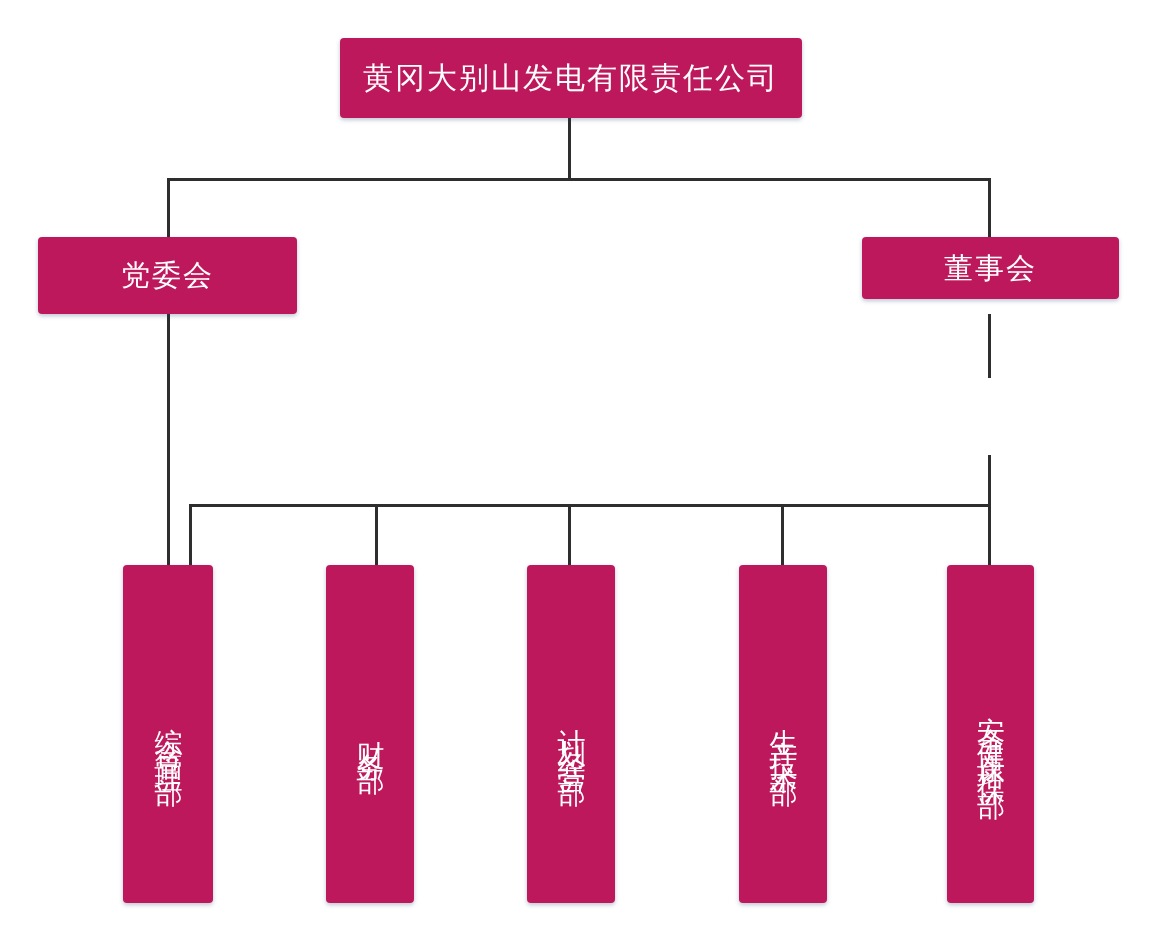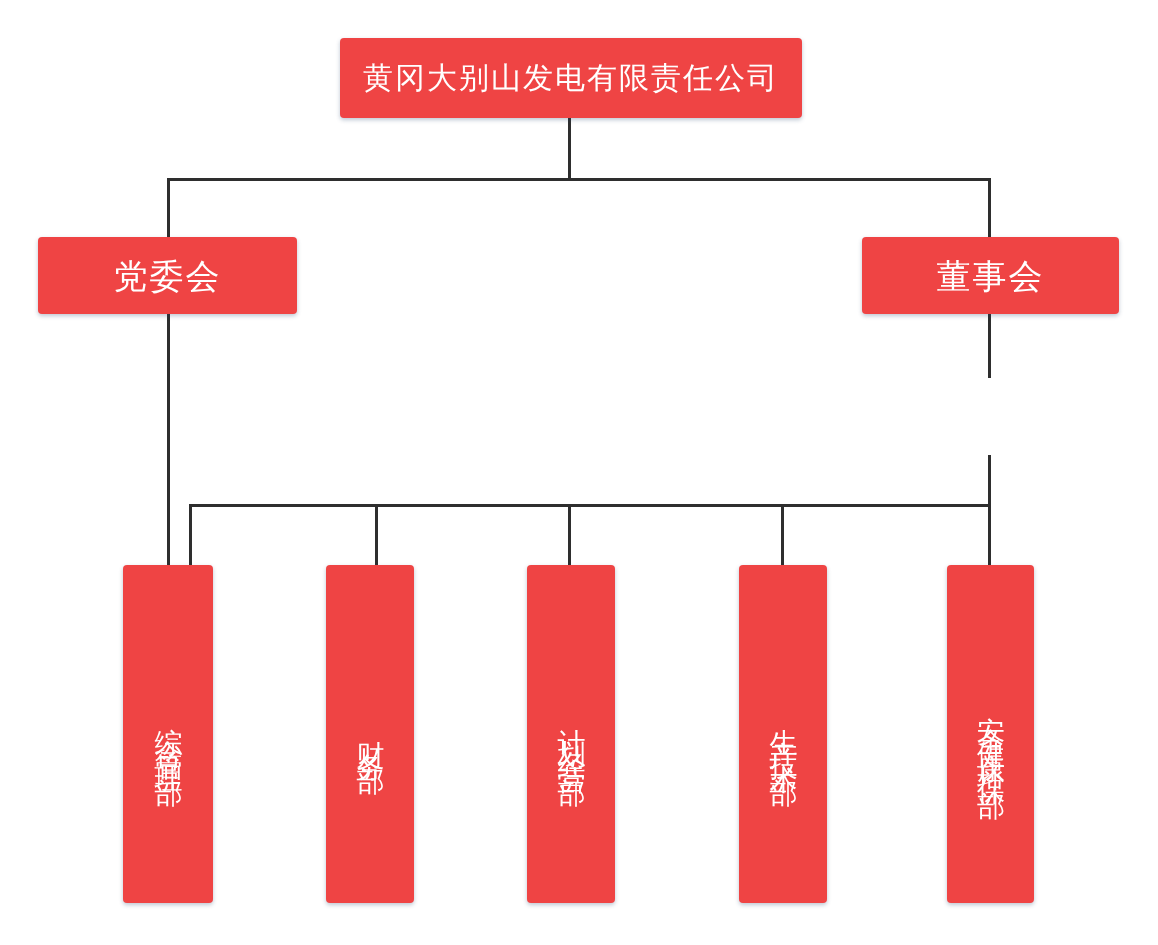--- a/index.html
+++ b/index.html
@@ -10,46 +10,46 @@
   }
   .canvas {
     position: relative;
     width: 1158px;
     height: 945px;
     background: #ffffff;
     overflow: hidden;
   }
   .node {
     position: absolute;
-    background: #ef4444;
+    background: #be185d;
     color: #ffffff;
     display: flex;
     align-items: center;
     justify-content: center;
     border-radius: 4px;
     box-shadow: 0 2px 4px rgba(40, 70, 110, 0.30);
     box-sizing: border-box;
     text-align: center;
   }
   .node.h {
-    font-size: 34px;
+    font-size: 29px;
     letter-spacing: 2px;
     line-height: 1;
   }
   .node.v {
     writing-mode: vertical-rl;
     text-orientation: upright;
     font-size: 28px;
     letter-spacing: 0.44em;
     line-height: 1;
     padding-top: 6px;
   }
   #node-root      { left: 340px; top: 38px;  width: 462px; height: 80px; font-size: 30px; }
   #node-party     { left: 38px;  top: 237px; width: 259px; height: 77px; }
-  #node-board     { left: 862px; top: 237px; width: 257px; height: 77px; }
+  #node-board     { left: 862px; top: 237px; width: 257px; height: 62px; }
   #node-mgmt      { left: 862px; top: 377px; width: 257px; height: 78px; }
   #node-dept-0    { left: 123px; top: 565px; width: 90px;  height: 338px; }
   #node-dept-1    { left: 326px; top: 565px; width: 88px;  height: 338px; }
   #node-dept-2    { left: 527px; top: 565px; width: 88px;  height: 338px; }
   #node-dept-3    { left: 739px; top: 565px; width: 88px;  height: 338px; }
   #node-dept-4    { left: 947px; top: 565px; width: 87px;  height: 338px; }
 
   .line {
     position: absolute;
     background: #2e2e2e;

